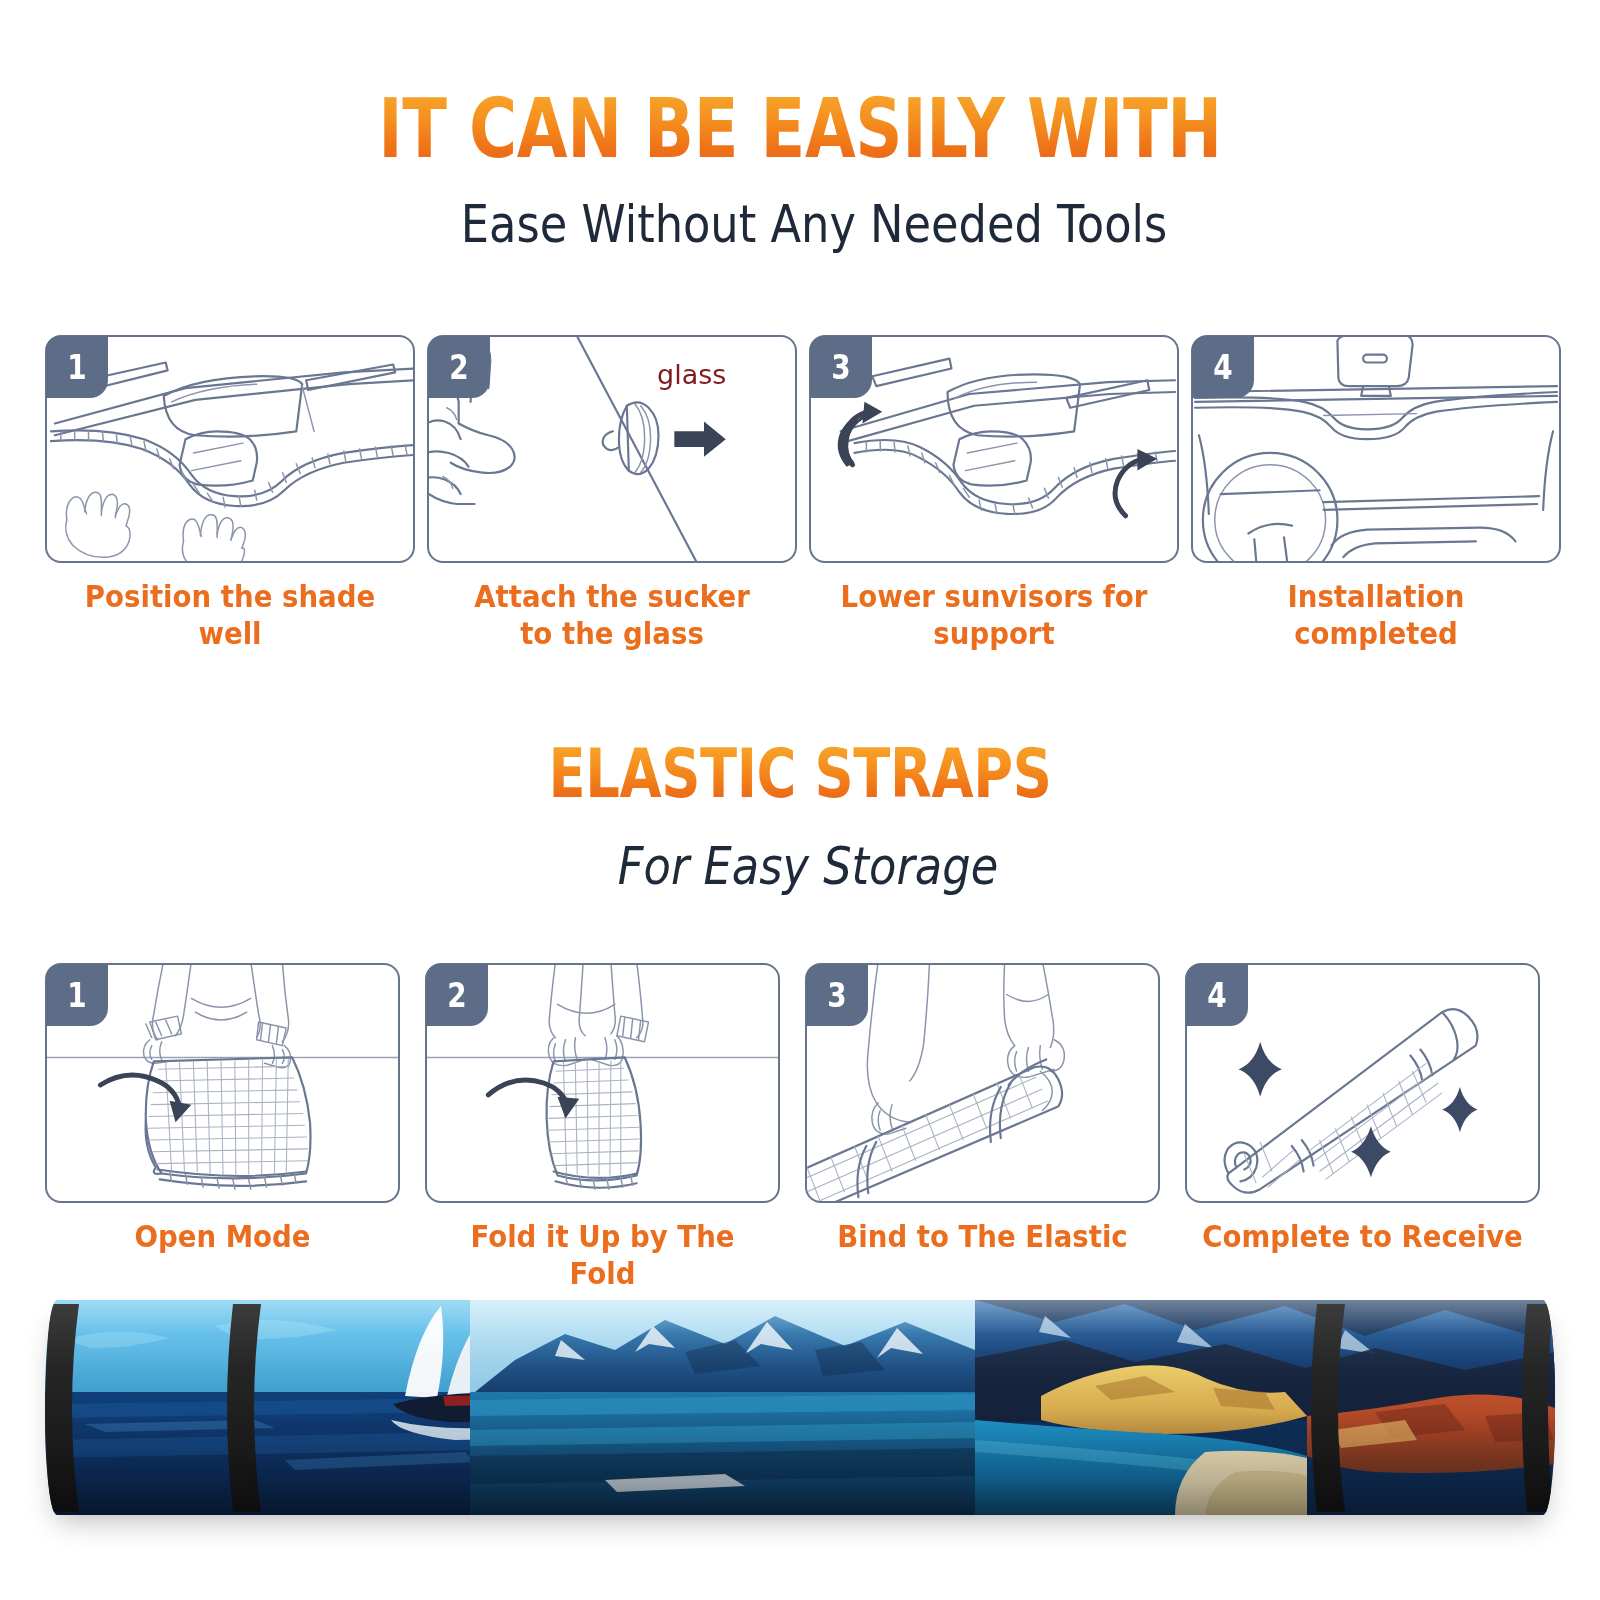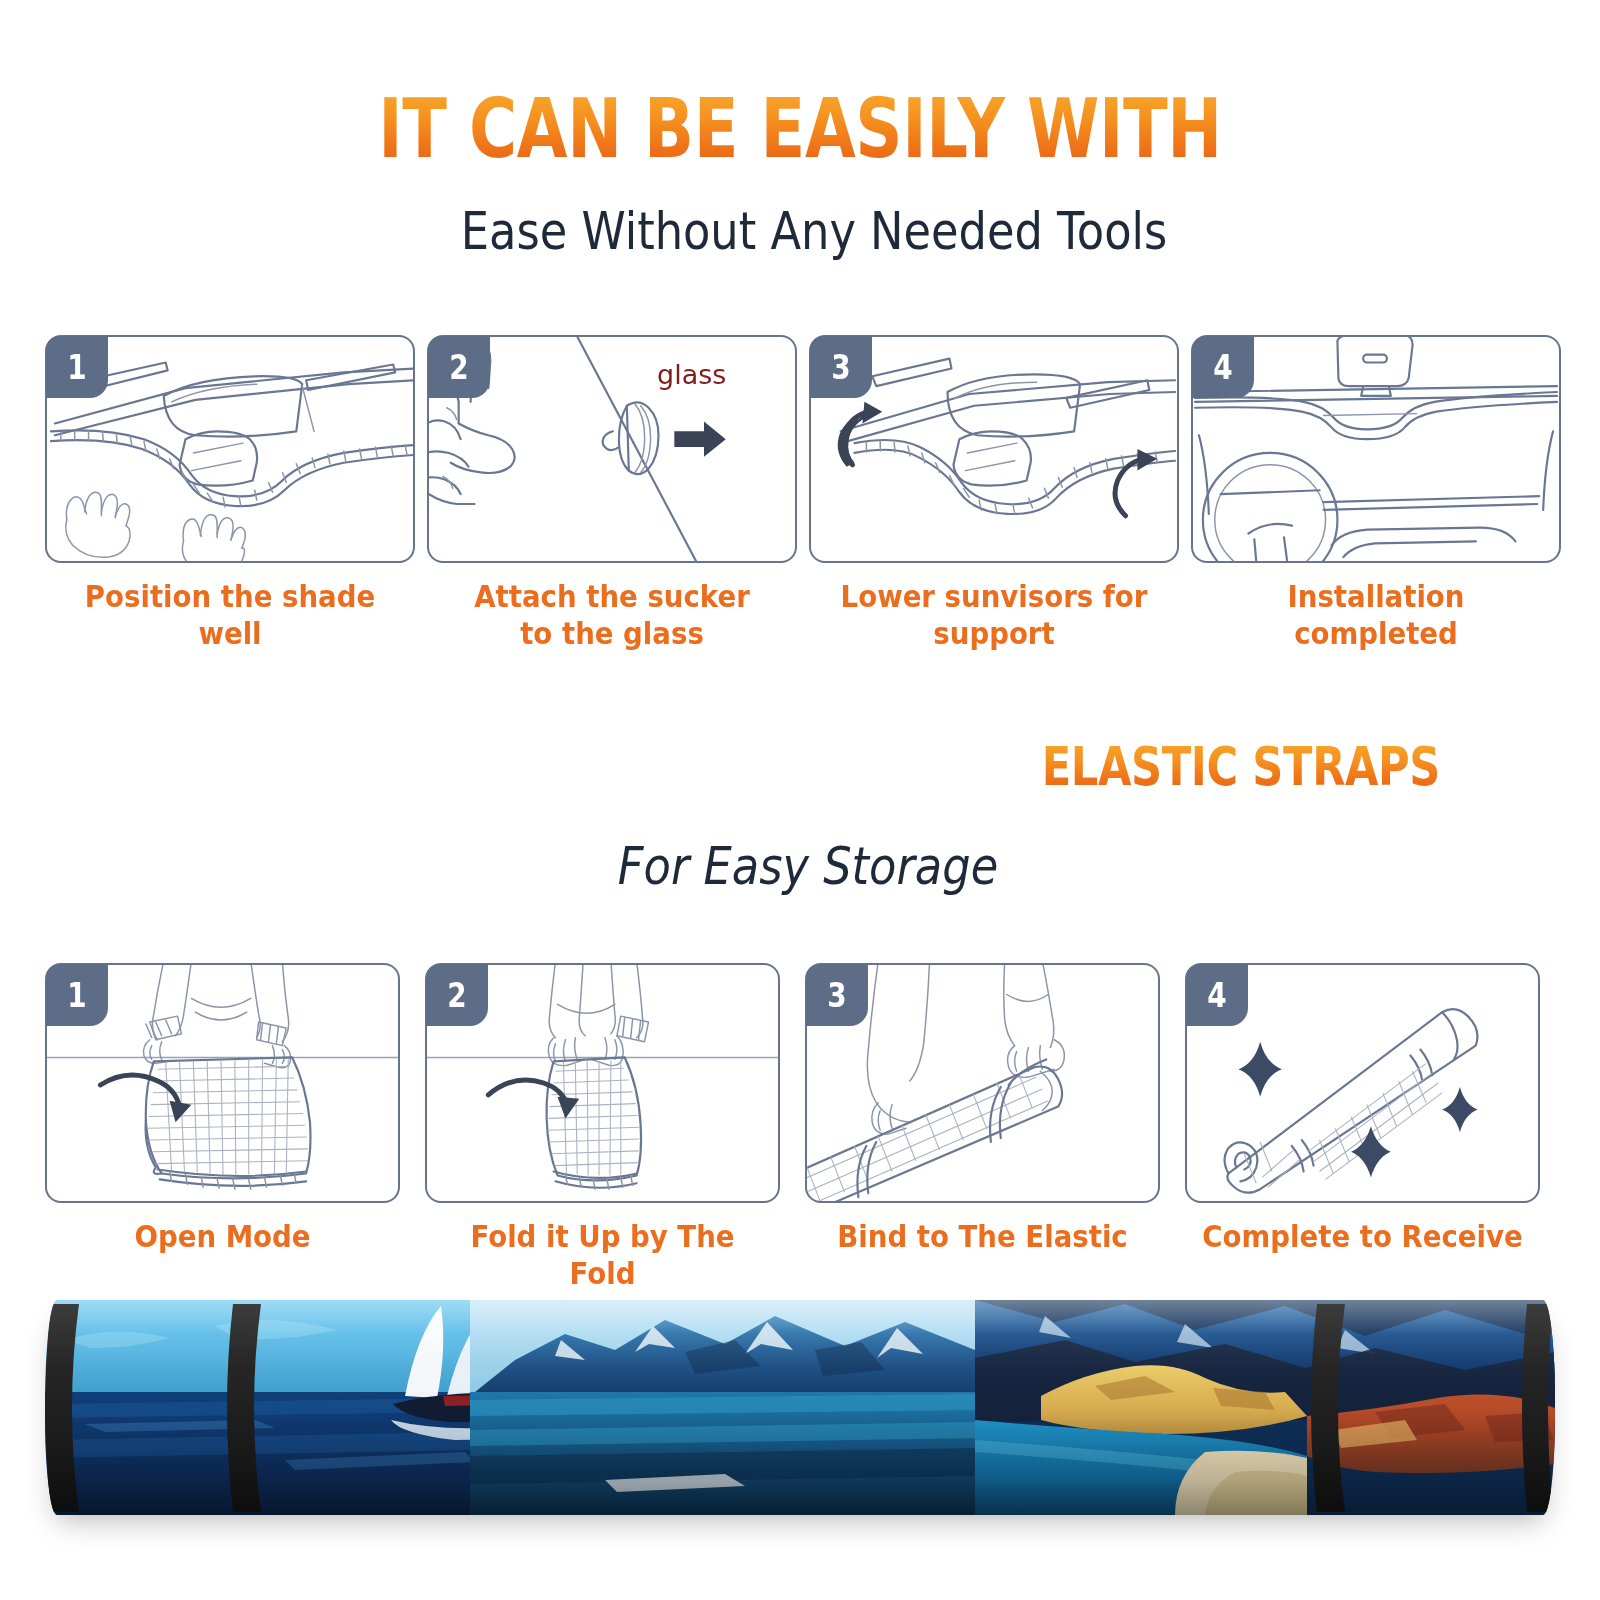--- a/index.html
+++ b/index.html
@@ -41,23 +41,23 @@
     font-family: "DejaVu Sans", sans-serif;
     font-weight: 400;
     color: #1e2a3a;
     transform: scaleX(0.86);
     transform-origin: center center;
     white-space: nowrap;
     line-height: 1.1;
   }
 
   #title1 { position: absolute; left: 0; top: 88px; font-size: 82px; }
-  #sub1   { position: absolute; left: 0; top: 203px; font-size: 52px; padding-left: 28px; }
-
-  #title2 { position: absolute; left: 0; top: 740px; font-size: 54px; text-align: right; }
+  #sub1   { position: absolute; left: 0; top: 196px; font-size: 52px; padding-left: 28px; }
+
+  #title2 { position: absolute; left: 0; top: 740px; font-size: 68px; }
   #sub2   { position: absolute; left: 8px; top: 838px; font-size: 52px; font-style: italic; }
 
   
   .steps-row { position: absolute; display: flex; }
 
   .step { position: relative; display: flex; flex-direction: column; }
 
   .panel {
     position: relative;
     border: 2.5px solid #66748e;

